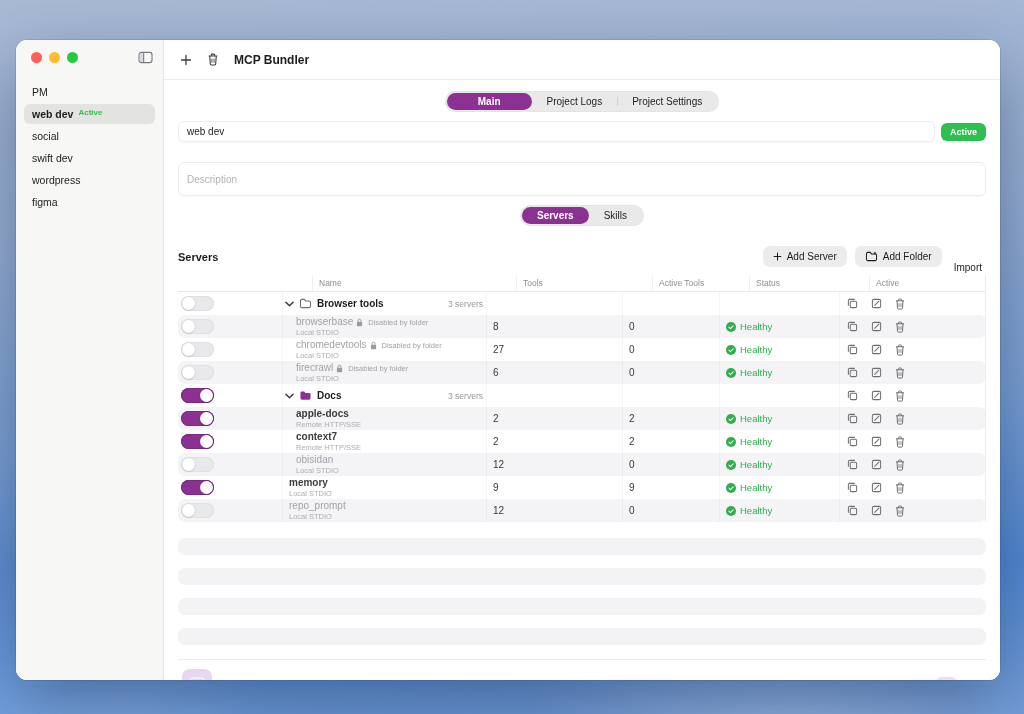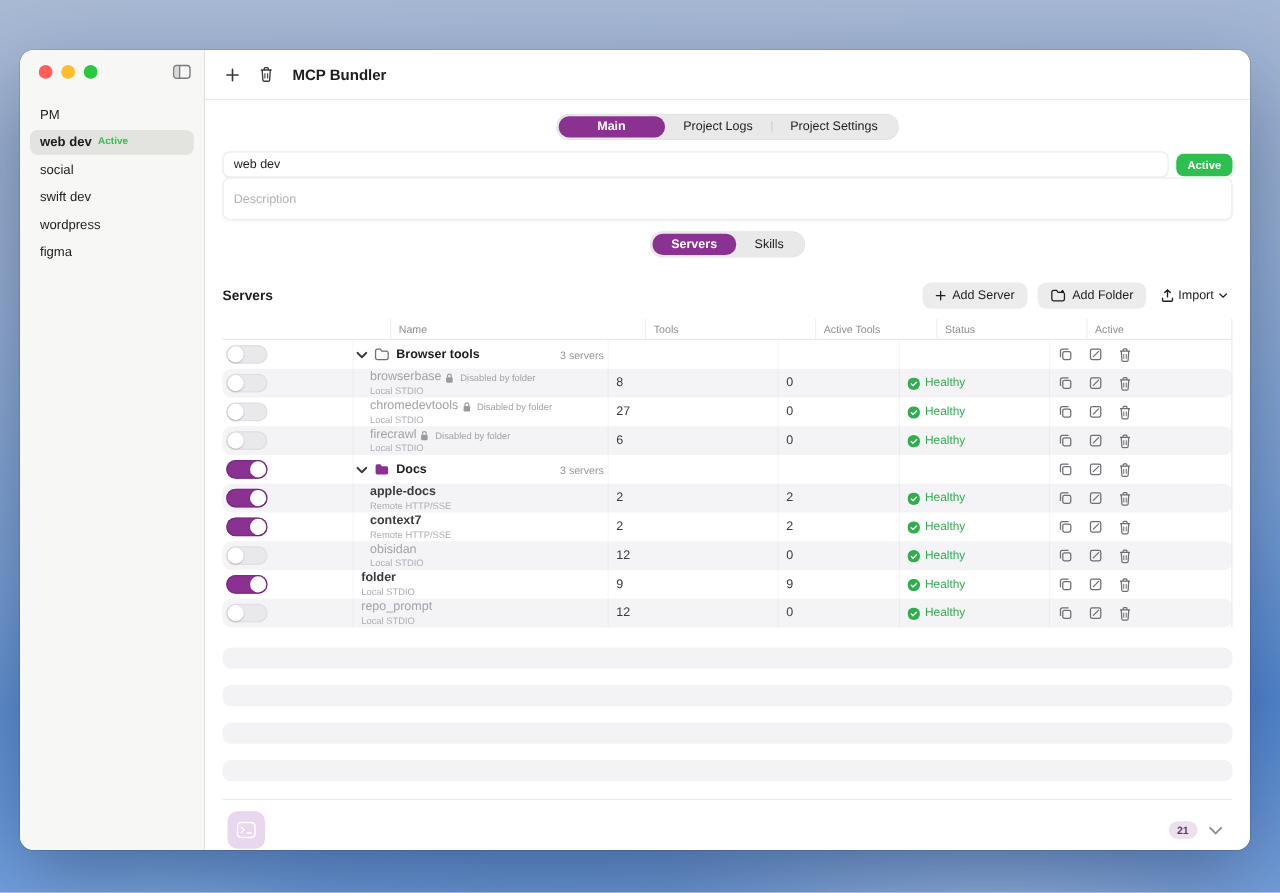--- a/index.html
+++ b/index.html
@@ -46,29 +46,29 @@
   .seg .tab.divided::before { content:""; position:absolute; left:0; top:4px; bottom:4px; width:1px; background:#d1d1d4; }
   
   .name-row { margin-top:9px; display:flex; align-items:center; gap:6px; }
   .txt-input { height:21px; border:1px solid #ededee; border-radius:6px; background:#fff;
     font-family:inherit; font-size:10px; color:#1d1d1f; padding:0 8px; outline:none; width:100%;
     box-shadow:0 1px 1.5px rgba(0,0,0,.04); }
   .name-row .txt-input { flex:1; }
   .txt-input::placeholder { color:#b2b2b7; }
   .active-btn { flex:none; background:var(--green); color:#fff; border:none; border-radius:6px;
     font-family:inherit; font-size:9px; font-weight:700; padding:4px 9px; }
-  .desc-input { margin-top:0; height:34px; }
+  .desc-input { margin-top:20px; height:34px; }
   .subtabs-row { margin-top:9px; }
   
   .servers-head { margin-top:20px; display:flex; align-items:center; }
   .sec-title { font-size:11px; font-weight:700; color:#1d1d1f; }
   .head-btns { margin-left:auto; display:flex; align-items:flex-start; gap:8px; }
   .btn { background:#ececec; border:none; border-radius:7px; height:21px; display:inline-flex;
     align-items:center; gap:5px; padding:0 10px; font-family:inherit; font-size:10px; color:#1d1d1f; }
-  .btn.plain { background:transparent; padding:0 4px; gap:4px; }
+  .btn.plain { background:transparent; padding:0 4px; gap:16px;flex-direction:column; }
   
   .table { margin-top:8px; position:relative; }
   .redge { position:absolute; right:0; top:0; bottom:0; width:1px; background:#ececee; }
   .thead, .trow { display:grid; grid-template-columns:104px 204px 136px 97px 120px 1fr; align-items:center; }
   .thead { height:17px; border-bottom:1px solid #e9e9eb; }
   .thead .hc { font-size:8.5px; color:#8e8e93; padding-left:6px; height:100%; display:flex; align-items:center; border-left:1px solid #f0f0f2;margin-left:30px; }
   .thead .hc:first-child { border-left:none; }
   .trow { height:23px; }
   .trow:nth-child(even) { background:#f4f4f6; border-radius:7px; }
   .cell { height:100%; display:flex; align-items:center; border-left:1px solid rgba(0,0,0,.035); min-width:0; }
@@ -621,21 +621,21 @@
             </div>
             <div class="trow">
     <span class="cell">
                 <span class="toggle on">
                   <span class="knob"></span>
                 </span>
               </span>
     <span class="cell">
                 <div class="srv top ">
       <span class="nm-line">
-                    <span>folder</span>
+                    <span>memory</span>
 
       </span>
       <span class="sub">Local STDIO</span>
     </div>
               </span>
     <span class="cell num">9</span>
     <span class="cell num">9</span>
     <span class="cell status">
                 <span style="display:flex">
                   <svg width="10" height="10" viewBox="0 0 10 10">

